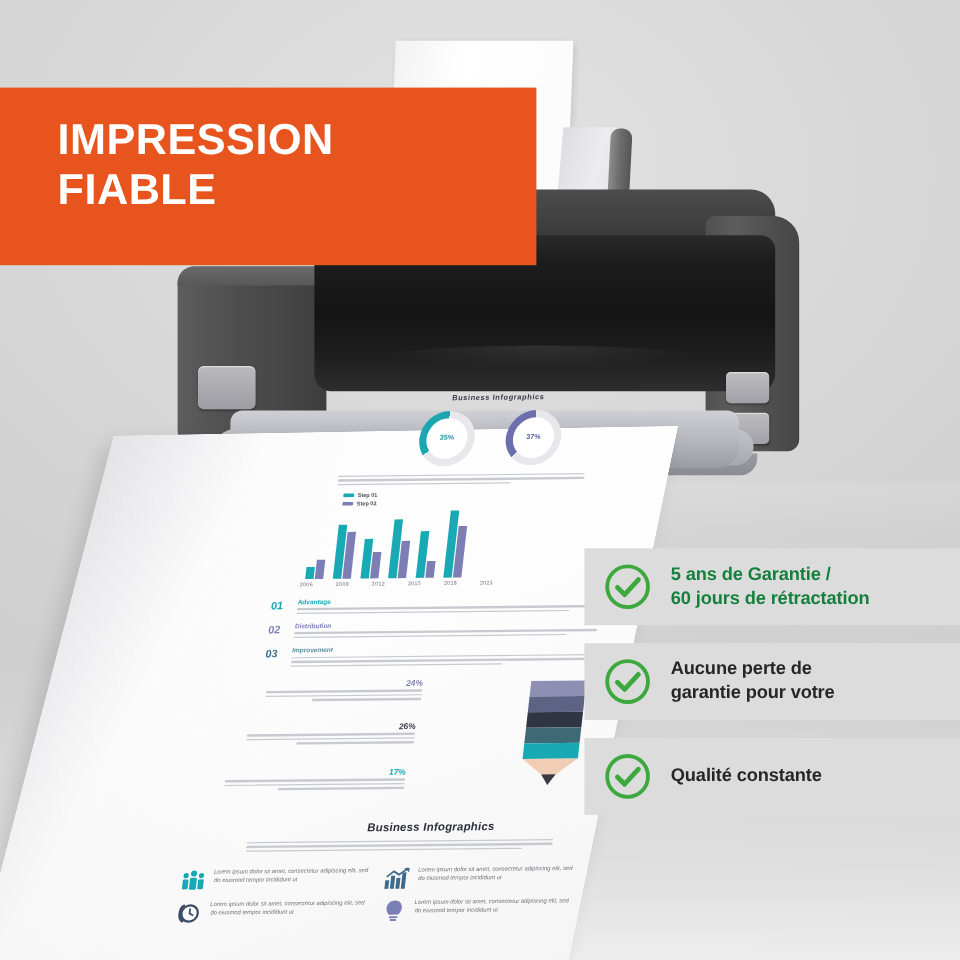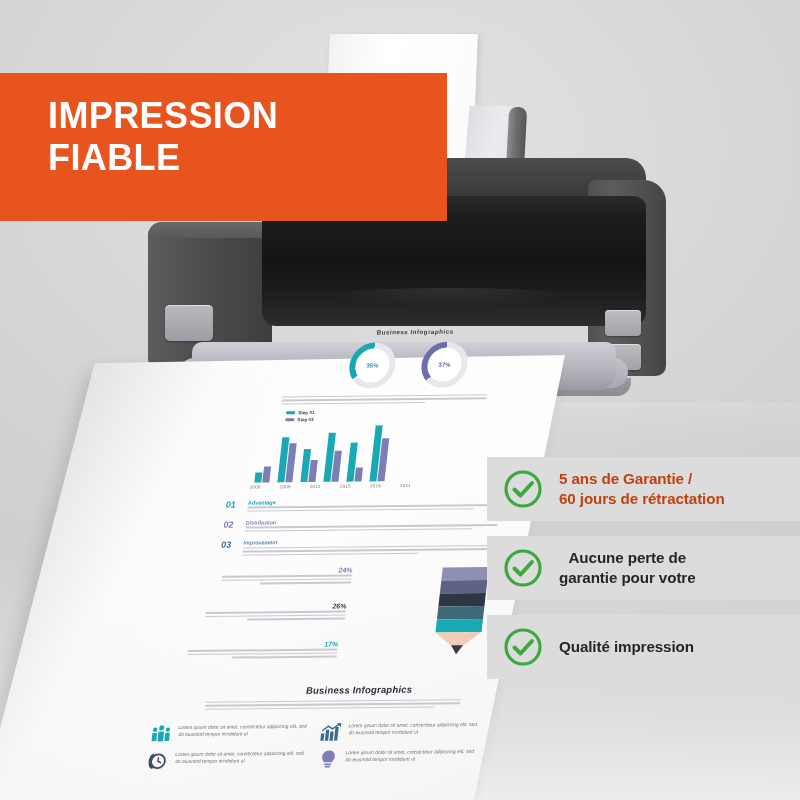--- a/index.html
+++ b/index.html
@@ -491,36 +491,36 @@
     </div>
   </div>
 </div>
 
 <div id="features">
     <div class="fpanel" style="top: 457px; height: 64px; background: rgb(220, 220, 220);">
       <svg class="check-icon" viewBox="0 0 40 40" width="40" height="40">
         <circle cx="20" cy="20" r="17" fill="none" stroke="#3da83d" stroke-width="3.2"></circle>
         <path d="M11.5 20.5 L17.5 26.5 L29 14" fill="none" stroke="#3da83d" stroke-width="4" stroke-linecap="round" stroke-linejoin="round"></path>
       </svg>
-      <div class="ftext" style="color: #c2410c;">5 ans de Garantie /
+      <div class="ftext" style="color: #15803d;">5 ans de Garantie /
 60 jours de rétractation</div>
     </div>
     <div class="fpanel" style="top: 536px; height: 64px; background: rgb(220, 220, 220);">
       <svg class="check-icon" viewBox="0 0 40 40" width="40" height="40">
         <circle cx="20" cy="20" r="17" fill="none" stroke="#3da83d" stroke-width="3.2"></circle>
         <path d="M11.5 20.5 L17.5 26.5 L29 14" fill="none" stroke="#3da83d" stroke-width="4" stroke-linecap="round" stroke-linejoin="round"></path>
       </svg>
-      <div class="ftext" style="color: rgb(38, 38, 38); text-align: center;">Aucune perte de
+      <div class="ftext" style="color: rgb(38, 38, 38);">Aucune perte de
 garantie pour votre</div>
     </div>
     <div class="fpanel" style="top: 615px; height: 64px; background: rgb(220, 220, 220);">
       <svg class="check-icon" viewBox="0 0 40 40" width="40" height="40">
         <circle cx="20" cy="20" r="17" fill="none" stroke="#3da83d" stroke-width="3.2"></circle>
         <path d="M11.5 20.5 L17.5 26.5 L29 14" fill="none" stroke="#3da83d" stroke-width="4" stroke-linecap="round" stroke-linejoin="round"></path>
       </svg>
-      <div class="ftext" style="color: rgb(38, 38, 38);">Qualité impression</div>
+      <div class="ftext" style="color: rgb(38, 38, 38);">Qualité constante</div>
     </div>
   </div>
 
 <div id="banner">
   <div class="banner-text">IMPRESSION
 FIABLE</div>
 </div>
 
 </body></html>

